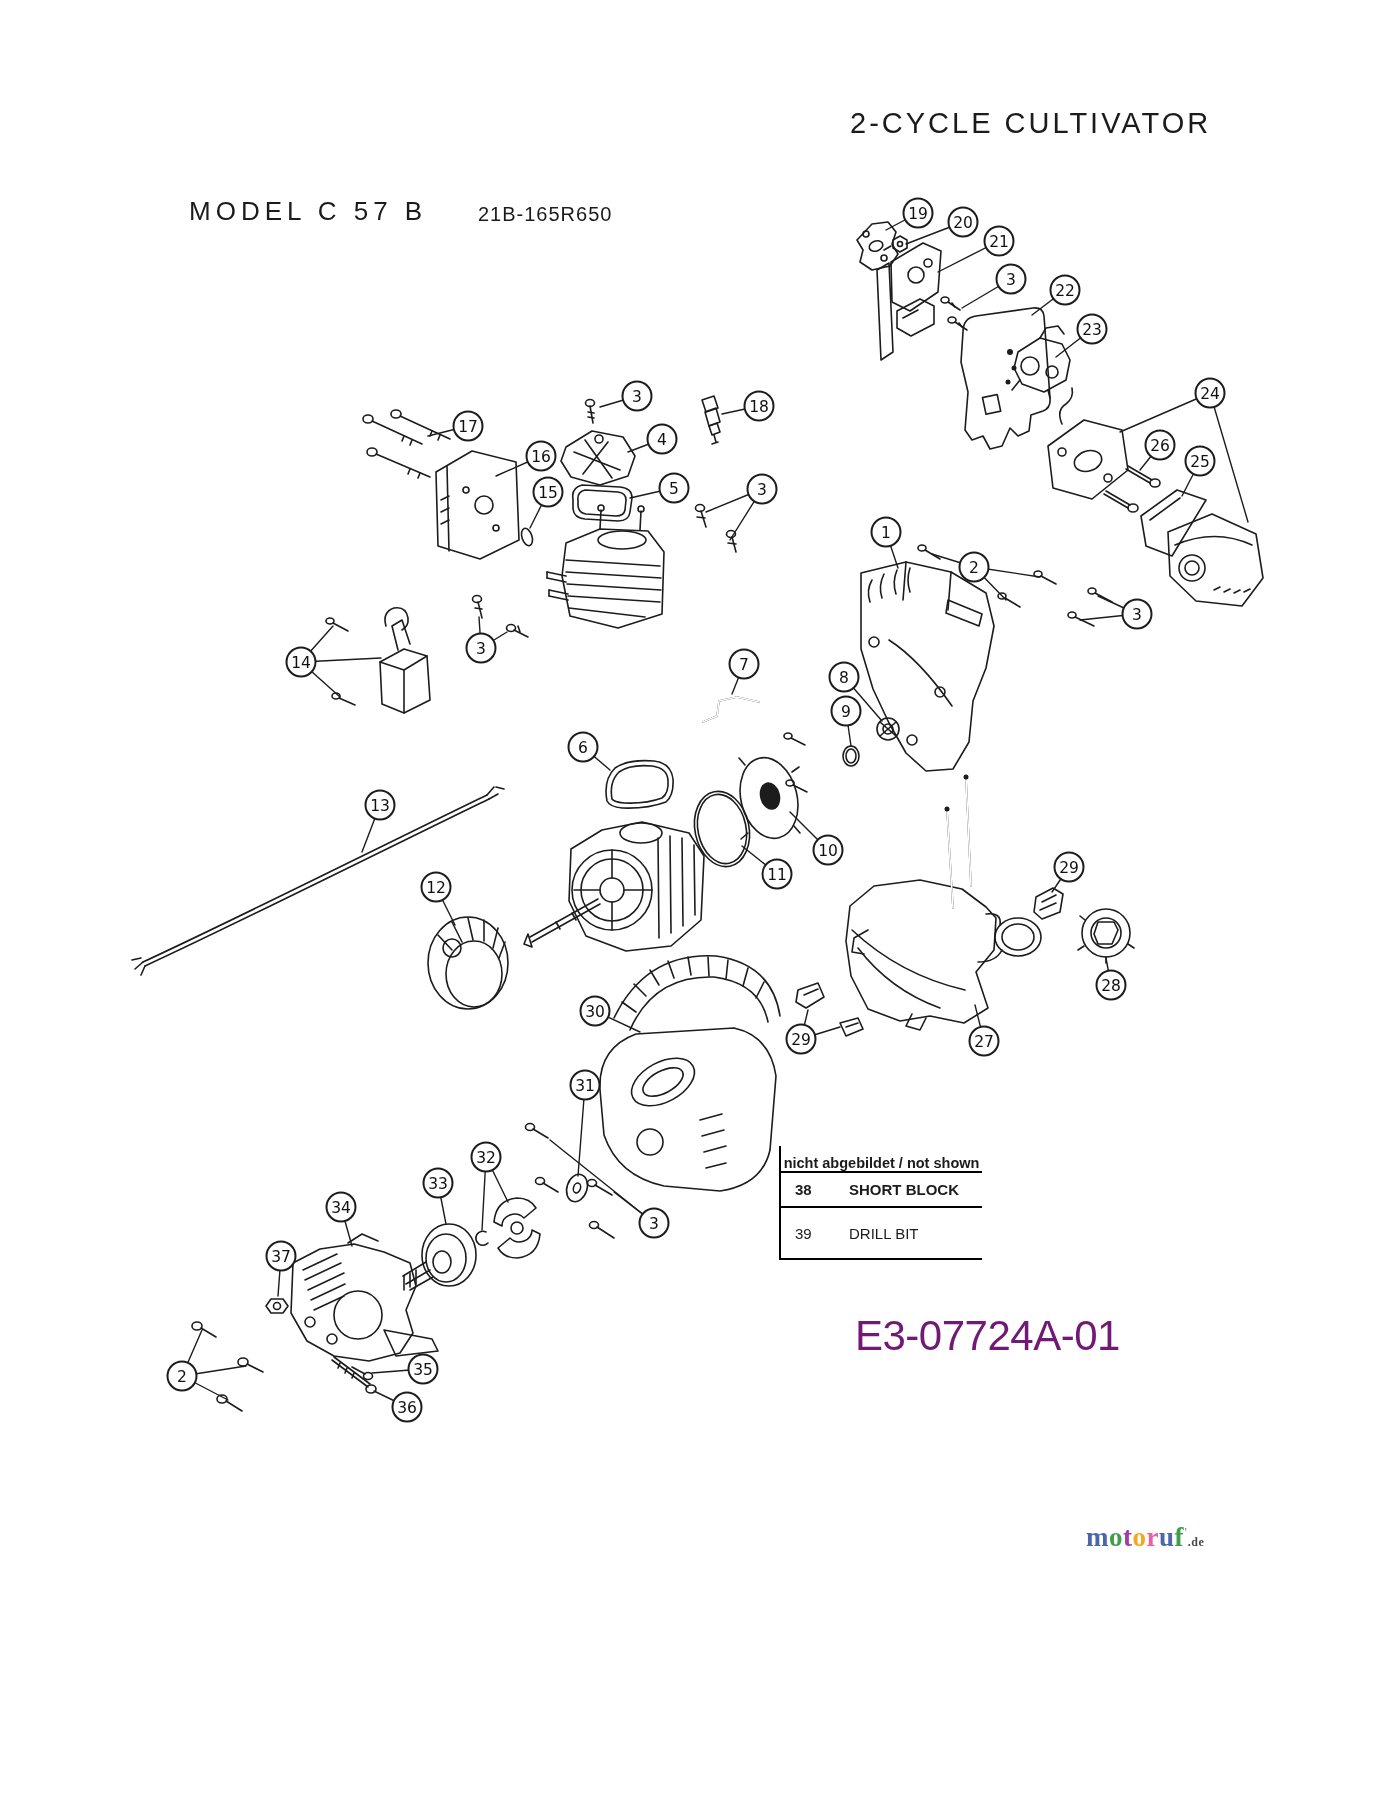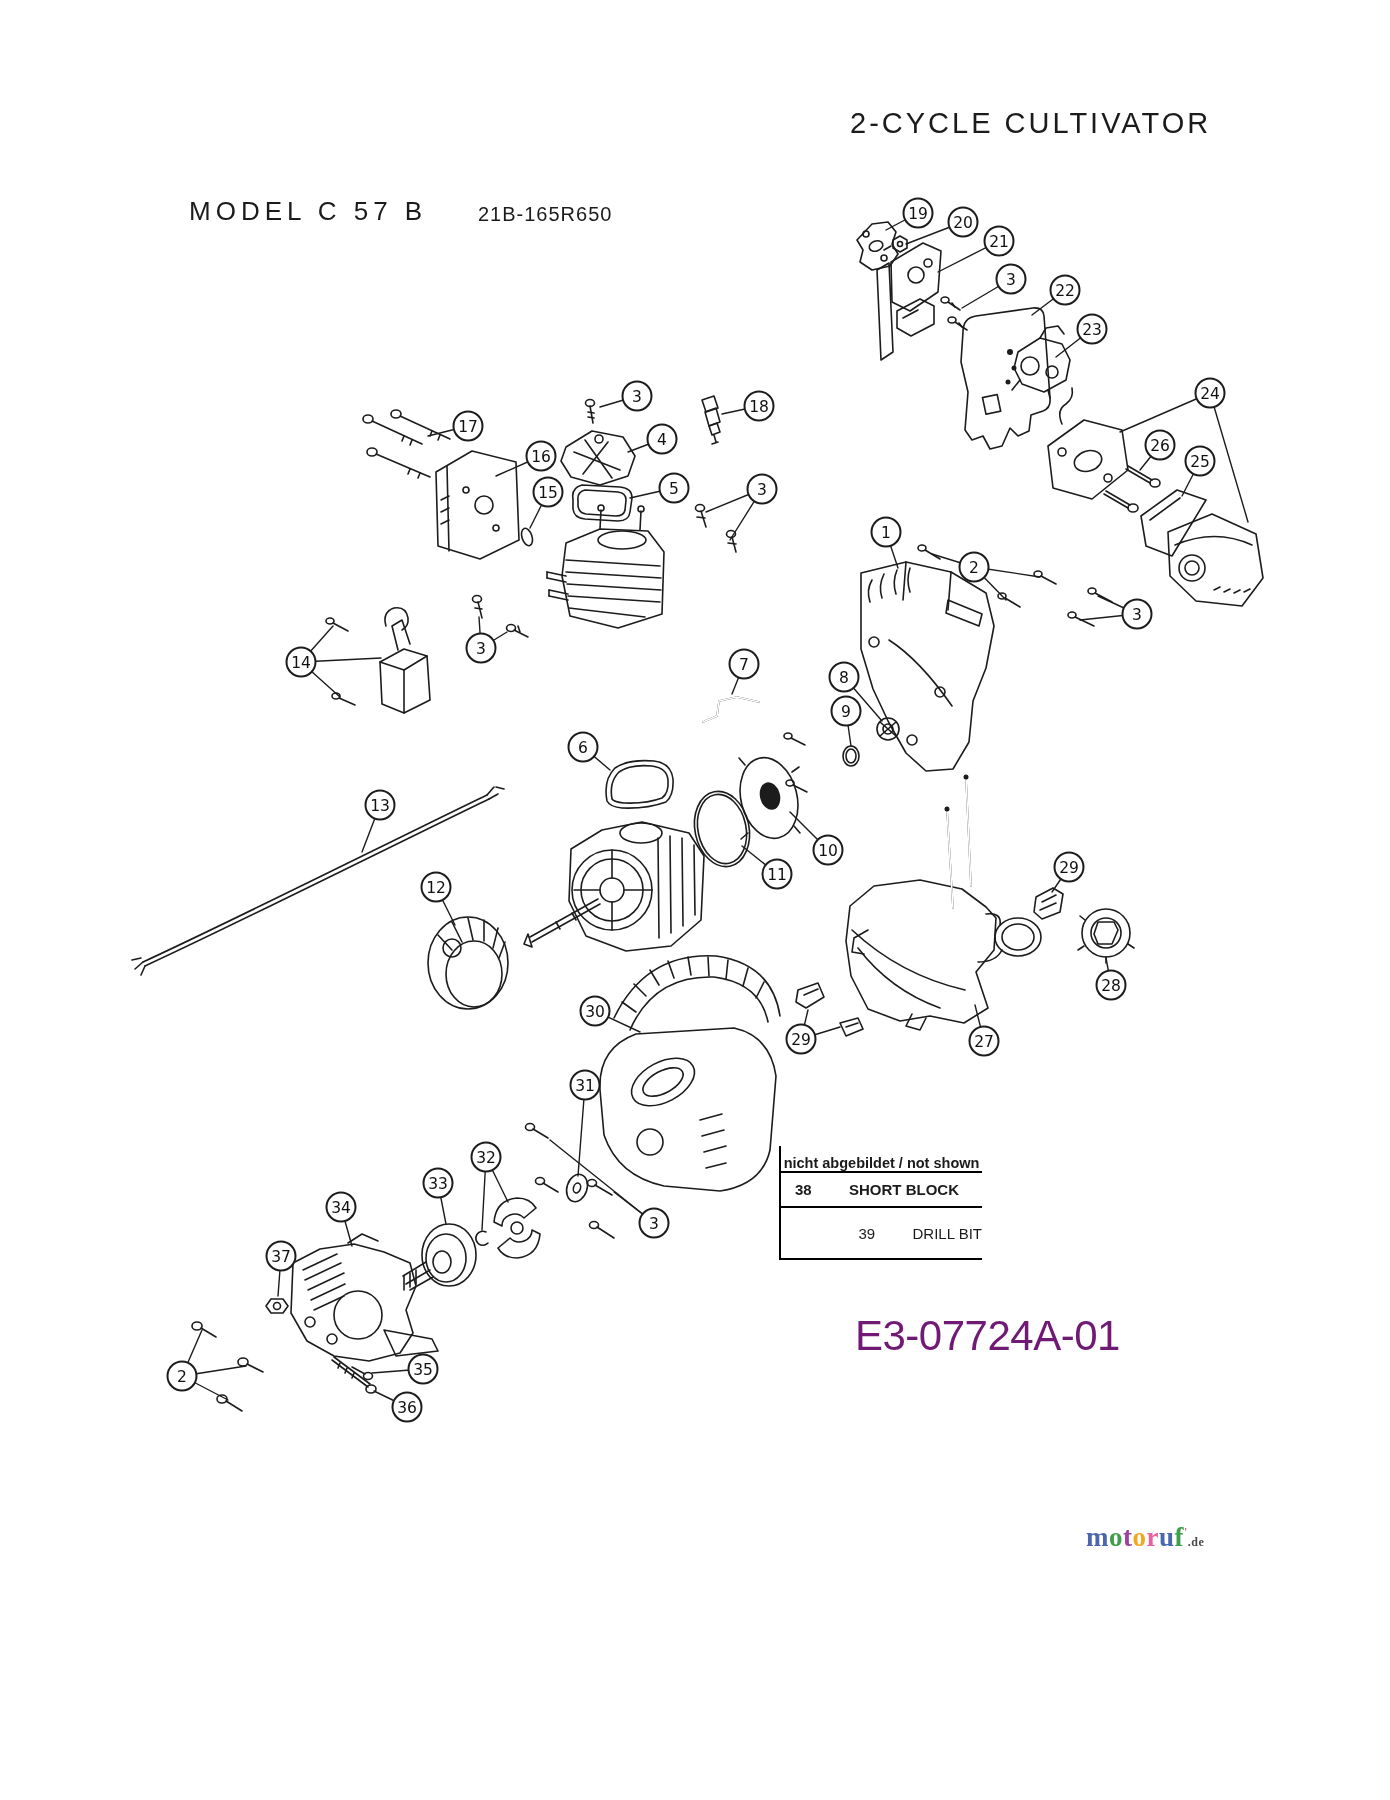--- a/index.html
+++ b/index.html
@@ -17,21 +17,21 @@
   #diagram-svg .leader{stroke-width:1.4;}
   #diagram-svg .callout-circle{fill:#ffffff;stroke-width:2;}
   #diagram-svg text.callout-num{fill:#111;stroke:none;font:15.5px "DejaVu Sans",sans-serif;
       text-anchor:middle;dominant-baseline:central;}
   .ns-table{left:779px;top:1146px;width:201px;border-left:2px solid #000;}
   .ns-header{height:27px;display:flex;align-items:flex-end;justify-content:center;
       font-weight:bold;font-size:14.5px;border-bottom:2px solid #000;box-sizing:border-box;white-space:nowrap;}
   .ns-row{display:flex;align-items:center;border-bottom:2px solid #000;font-size:15px;}
   .ns-row .ns-ref{margin-left:14px;width:54px;}
   .ns-row:nth-child(1){height:33px;font-weight:bold;}
-  .ns-row:nth-child(2){height:50px;justify-content:flex-end;}
+  .ns-row:nth-child(2){height:50px;}
   .doc-number{left:855px;top:1312px;font-size:42px;letter-spacing:-0.5px;color:#701a75;white-space:nowrap;}
   .watermark{left:1086px;top:1522px;font-family:Liberation Serif, serif;font-weight:bold;
       font-size:27px;letter-spacing:0.5px;white-space:nowrap;}
   .watermark .logo-mark{font-size:12px;vertical-align:10px;}
   .logo-suffix{font-size:12px;font-weight:bold;}
 </style>
 </head>
 <body>
 
 <div class="page">

